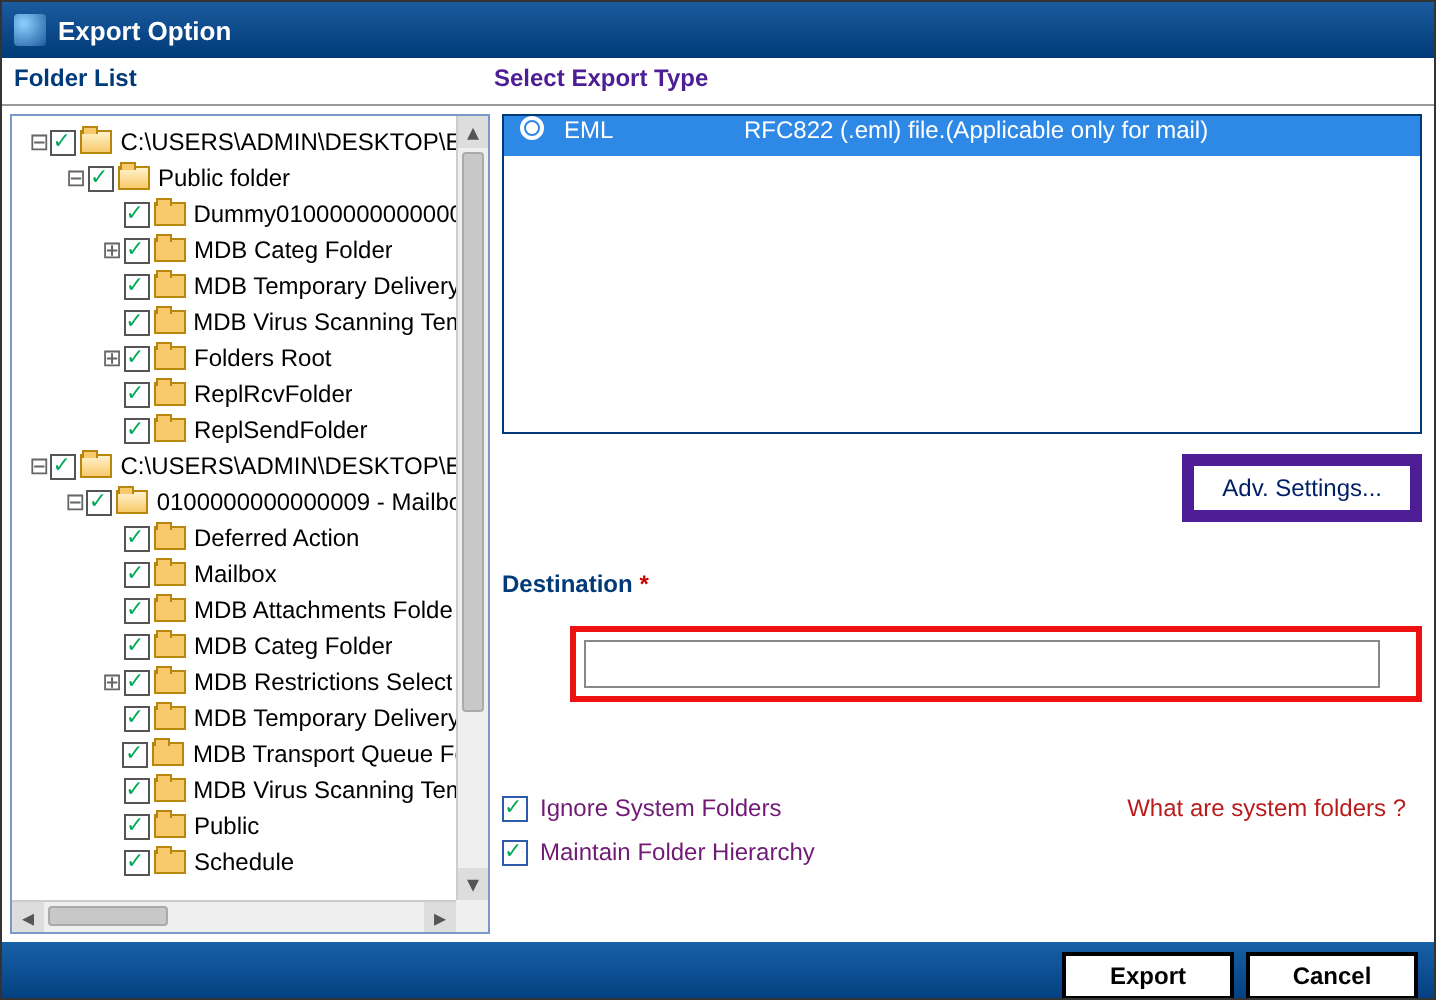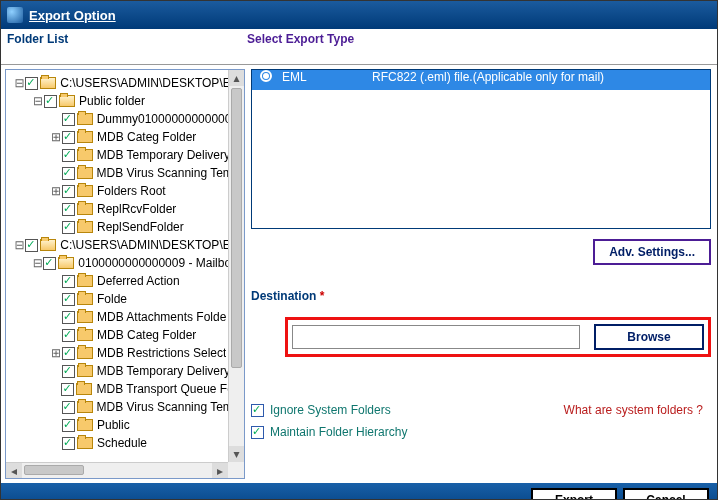--- a/index.html
+++ b/index.html
@@ -1,20 +1,20 @@
 <!DOCTYPE html>
 <html><head>
 <meta charset="utf-8">
 <style>
   * { box-sizing: border-box; margin: 0; padding: 0; font-family: "Segoe UI", Tahoma, sans-serif; font-size: 12px; }
   body { width: 718px; height: 500px; background: #fff; overflow: hidden; border:1px solid #333;}
-  .titlebar { height: 28px; background: linear-gradient(#1b5b9e,#003a78); color: #fff; display: flex; align-items: center; padding: 0 6px; text-decoration: underline; }
+  .titlebar { height: 28px; background: linear-gradient(#1b5b9e,#003a78); color: #fff; display: flex; align-items: center; padding: 0 6px; }
   .titlebar .logo { width:16px; height:16px; margin-right:6px; display:inline-block; background: radial-gradient(circle at 30% 30%, #8fd0ff, #1b5b9e); border-radius:2px;}
   .titlebar .title { font-weight: bold; font-size:13px;}
-  .labelbar { height:36px; background:#fff; display:flex; border-bottom:1px solid #999;}
+  .labelbar { height:24px; background:#fff; display:flex; border-bottom:1px solid #999;}
   .labelbar .left { width:240px; padding-left:6px; color:#003a78; font-weight:bold; line-height:20px;}
   .labelbar .right { flex:1; padding-left:6px; color:#4c1d95; font-weight:bold; line-height:20px;}
   .body { display:flex; height:418px; }
   .left-pane { width:240px; border:1px solid #7a99c9; margin:4px 0 4px 4px; background:#fff; position:relative; overflow:hidden;}
   .tree-wrap { position:absolute; top:0; left:0; right:16px; bottom:16px; overflow:hidden; padding:4px 0 4px 2px;}
   .tree-node { display:flex; align-items:center; height:18px; white-space:nowrap; }
   .tw { display:inline-block; width:12px; text-align:center; color:#666; cursor:pointer;}
   .tw.hidden { visibility:hidden;}
   .cb { width:13px; height:13px; border:1px solid #555; background:#fff; margin-right:2px; position:relative; flex-shrink:0; cursor:pointer;}
   .cb::after { content:"✓"; position:absolute; top:-2px; left:0px; font-size:11px; color:#0a5; }
@@ -32,31 +32,31 @@
   .hscroll .thumb{position:absolute;top:2px;height:10px;left:18px;width:60px;background:#c8c8c8;border:1px solid #aaa;border-radius:2px;}
   .corner{position:absolute;right:0;bottom:0;width:16px;height:16px;background:#efefef;}
 
   .right-pane { flex:1; padding:4px 6px 4px 6px; display:flex; flex-direction:column;}
   .typebox { border:1px solid #003a78; height:160px; background:#fff;}
   .type-row { height:20px; display:flex; background:#2e88e5; color:#fff; padding-left:8px;}
   .type-row .radio { width:12px; height:12px; border-radius:50%; border:2px solid #fff; margin-right:10px; position:relative; flex-shrink:0;}
   .type-row .radio::after{content:"";position:absolute;top:1px;left:1px;width:6px;height:6px;background:#fff;border-radius:50%;}
   .type-row .tname{ width:90px;}
   .adv-row { display:flex; justify-content:flex-end; margin-top:10px;}
-  .adv-btn { border:2px solid #4c1d95; padding:4px 14px; color:#001e66; font-weight:bold; background:#fff; cursor:pointer;}
+  .adv-btn { border:6px solid #4c1d95; padding:4px 14px; color:#001e66; font-weight:normal; background:#fff; cursor:pointer;}
   .dest-lbl { margin-top:24px; color:#003a78; font-weight:bold;}
   .dest-lbl .ast{color:#c00;}
   .dest-row { display:flex; align-items:center; margin-top:14px; padding:4px; border:3px solid #e11; width:426px; margin-left:auto;}
   .dest-row input { flex:1; height:24px; border:1px solid #888; padding:0 4px; margin-right:14px;}
   .browse-btn { width:110px; height:26px; border:2px solid #001e66; color:#001e66; font-weight:bold; background:#fff; cursor:pointer;}
   .opts { margin-top:46px;}
   .chk-row { display:flex; align-items:center; margin-bottom:8px; }
   .chk { width:13px; height:13px; border:1px solid #2e5aac; margin-right:6px; position:relative; cursor:pointer;}
   .chk::after{content:"✓"; color:#0a5; position:absolute; top:-2px; left:0; font-size:11px;}
-  .chk-row span { color:#0f766e;}
+  .chk-row span { color:#701a75;}
   .syslink { position:absolute; right:8px; color:#b91c1c; cursor:pointer;}
   .opts-wrap{position:relative;}
 
   .footer { height:34px; background:linear-gradient(#1860a8,#003a78); display:flex; justify-content:flex-end; align-items:center; padding-right:8px; gap:6px;}
   .footer button { width:86px; height:24px; border:2px solid #000; background:#fff; font-weight:bold; cursor:pointer;}
 </style>
 </head>
 <body>
 
 <div class="titlebar">
@@ -141,21 +141,21 @@
         <div class="tree-node" style="padding-left: 42px;">
           <span class="tw hidden">·</span>
           <span class="cb"></span>
           <span class="fld"></span>
           <span class="lbl">Deferred Action</span>
         </div>
         <div class="tree-node" style="padding-left: 42px;">
           <span class="tw hidden">·</span>
           <span class="cb"></span>
           <span class="fld"></span>
-          <span class="lbl">Folde</span>
+          <span class="lbl">Mailbox</span>
         </div>
         <div class="tree-node" style="padding-left: 42px;">
           <span class="tw hidden">·</span>
           <span class="cb"></span>
           <span class="fld"></span>
           <span class="lbl">MDB Attachments Folde</span>
         </div>
         <div class="tree-node" style="padding-left: 42px;">
           <span class="tw hidden">·</span>
           <span class="cb"></span>
@@ -223,21 +223,20 @@
     <div class="adv-row">
       <div class="adv-btn">Adv. Settings...</div>
     </div>
 
     <div class="dest-lbl">
       <span>Destination</span>
       <span class="ast">*</span>
     </div>
     <div class="dest-row">
       <input type="text" value="" style="">
-      <button class="browse-btn">Browse</button>
     </div>
 
     <div class="opts opts-wrap">
       <div class="chk-row">
         <span class="chk"></span>
         <span>Ignore System Folders</span>
         <a class="syslink">What are system folders ?</a>
       </div>
       <div class="chk-row">
         <span class="chk"></span>

